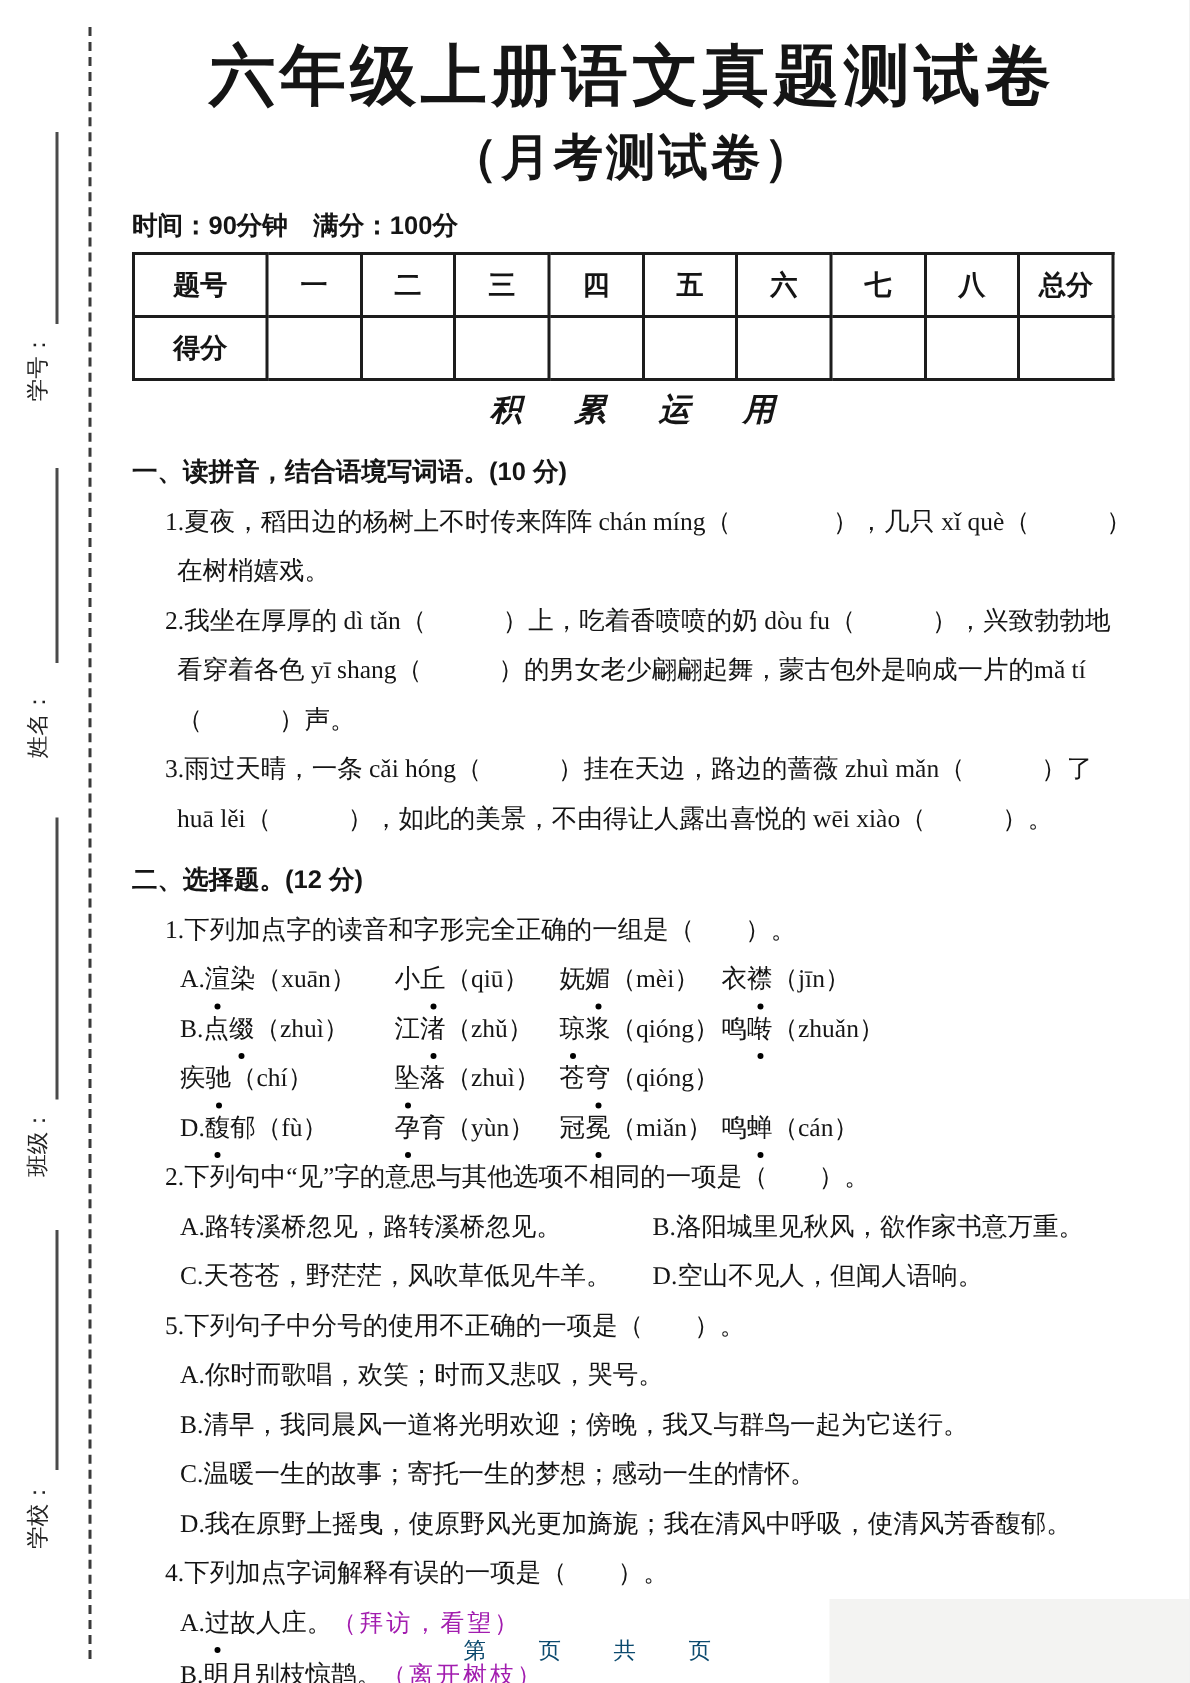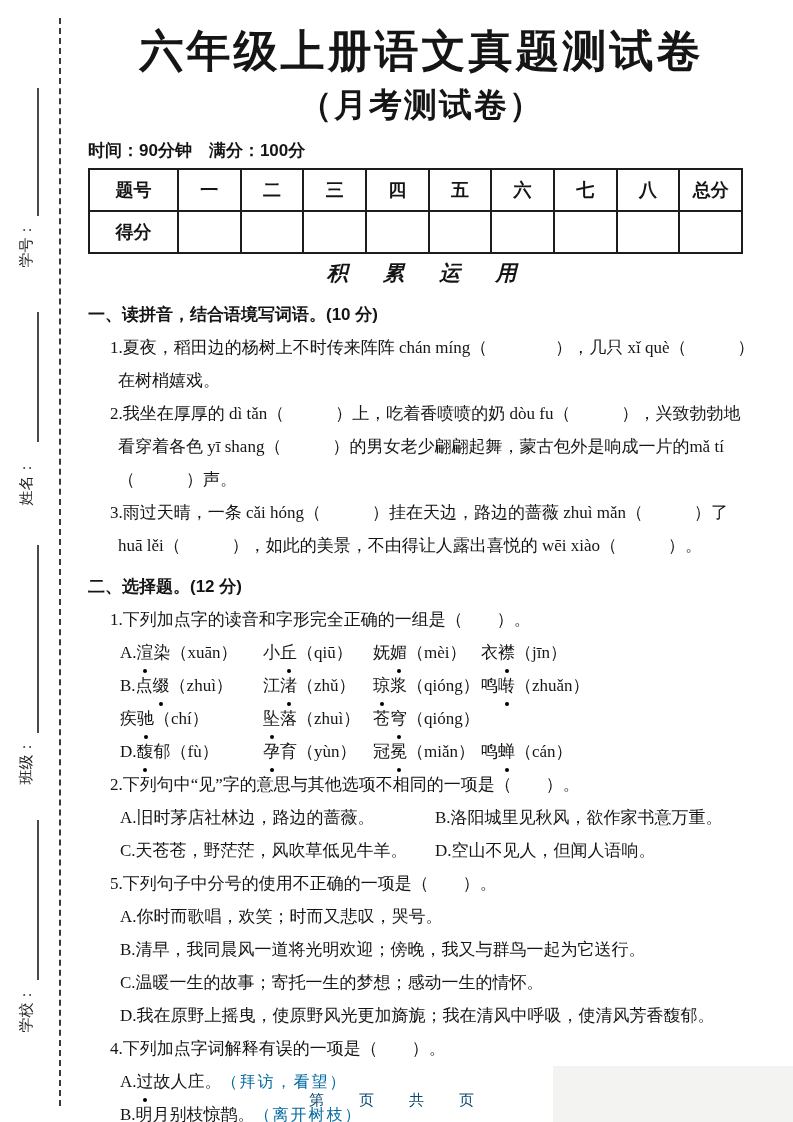--- a/index.html
+++ b/index.html
@@ -71,22 +71,22 @@
   }
   
   .sec-title{font-weight:800;margin-top:8px;
     font-family:"Liberation Sans","DejaVu Sans",sans-serif;font-size:17px;}
   .qitem{padding-left:30px;text-indent:-8px;}
   .stem{padding-left:22px;}
   .grid4{display:grid;grid-template-columns:143px 110px 108px auto;padding-left:32px;}
   .grid2{display:grid;grid-template-columns:315px auto;padding-left:32px;}
   .optline{padding-left:32px;}
   .note{
-    font-size:16px;letter-spacing:2px;color:#0369a1;
-    font-family:Liberation Serif, serif;
+    font-size:16px;letter-spacing:2px;color:#a21caf;
+    font-family:Liberation Mono, monospace;
   }
   
   .emch{position:relative;display:inline-block;}
   .emch::after{
     content:"";position:absolute;left:50%;bottom:-4px;transform:translateX(-50%);
     width:4px;height:4px;border-radius:50%;background:#000;
   }
   
   .footer{
     position:absolute;bottom:12px;left:0;width:793px;text-align:center;
@@ -178,21 +178,21 @@
       </div>
       <div class="grid4">
         <span>D.<span class="emch">馥</span>郁（fù）</span>
         <span><span class="emch">孕</span>育（yùn）</span>
         <span>冠<span class="emch">冕</span>（miǎn）</span>
         <span>鸣<span class="emch">蝉</span>（cán）</span>
       </div>
 
       <div class="stem">2.下列句中“见”字的意思与其他选项不相同的一项是（　　）。</div>
       <div class="grid2">
-        <span>A.旧时茅店社林边，路边的蔷薇。</span>
+        <span>A.路转溪桥忽见，路转溪桥忽见。</span>
         <span>B.洛阳城里见秋风，欲作家书意万重。</span>
       </div>
       <div class="grid2">
         <span>C.天苍苍，野茫茫，风吹草低见牛羊。</span>
         <span>D.空山不见人，但闻人语响。</span>
       </div>
 
       <div class="stem">5.下列句子中分号的使用不正确的一项是（　　）。</div>
       <div class="optline">A.你时而歌唱，欢笑；时而又悲叹，哭号。</div>
       <div class="optline">B.清早，我同晨风一道将光明欢迎；傍晚，我又与群鸟一起为它送行。</div>

